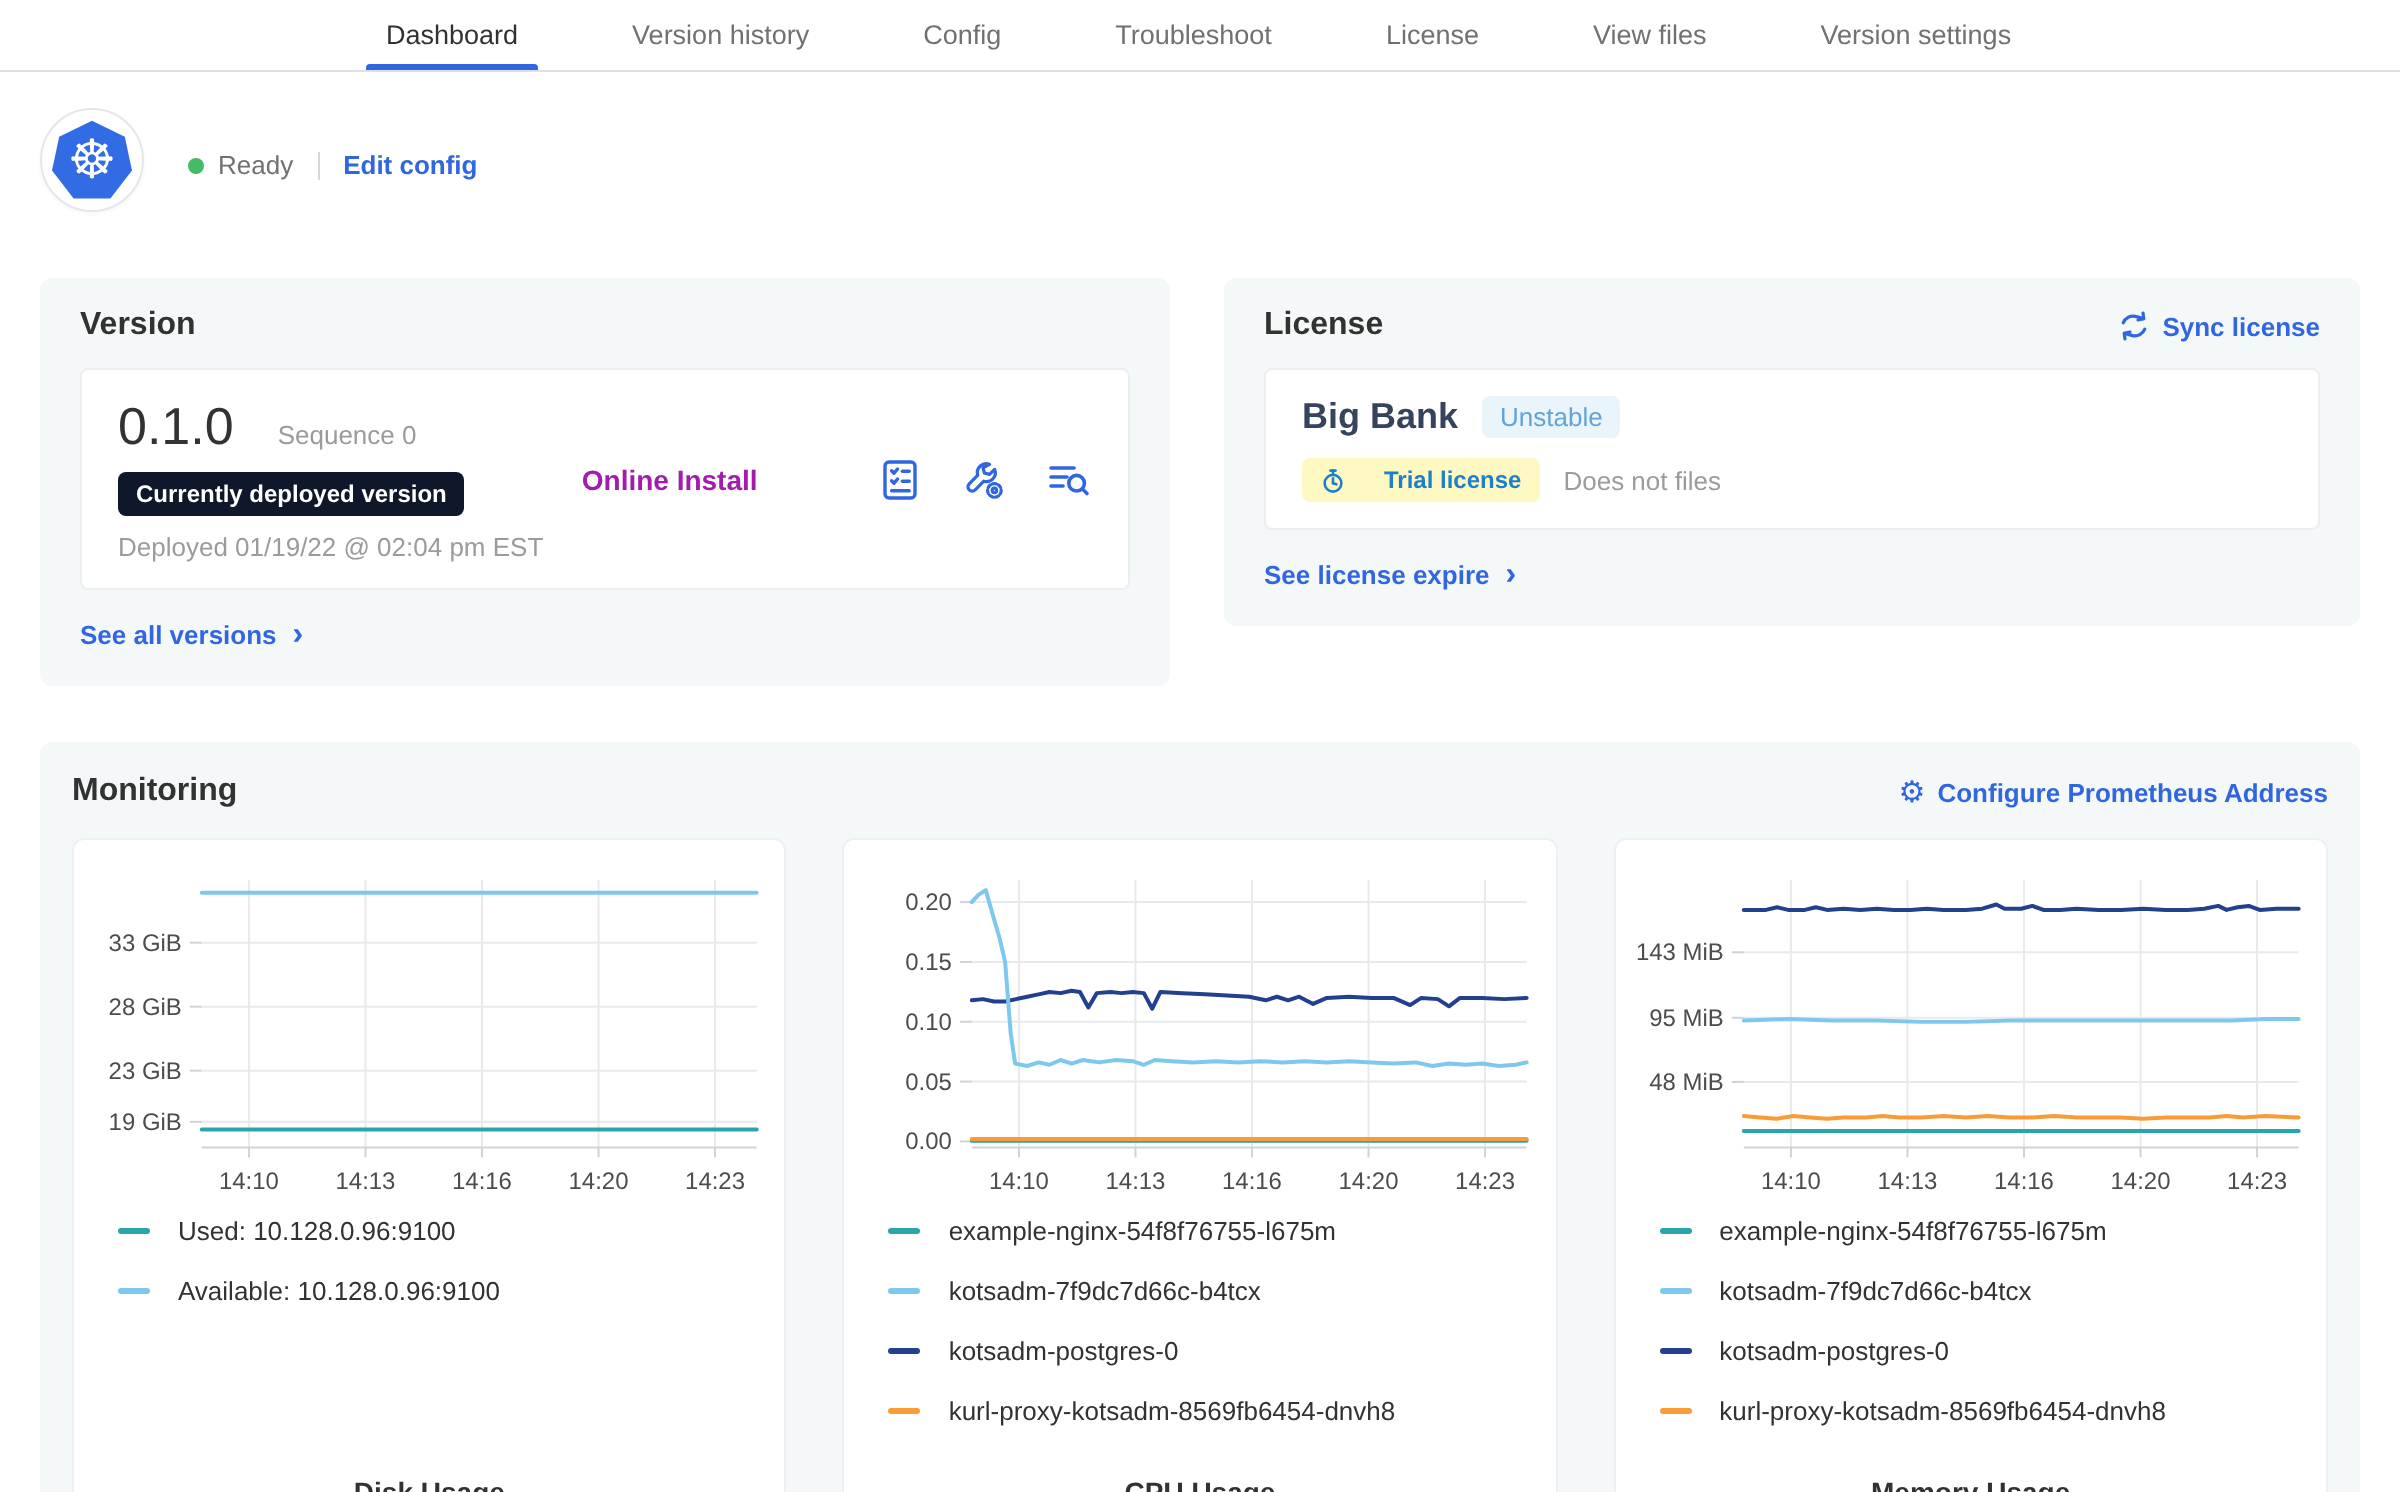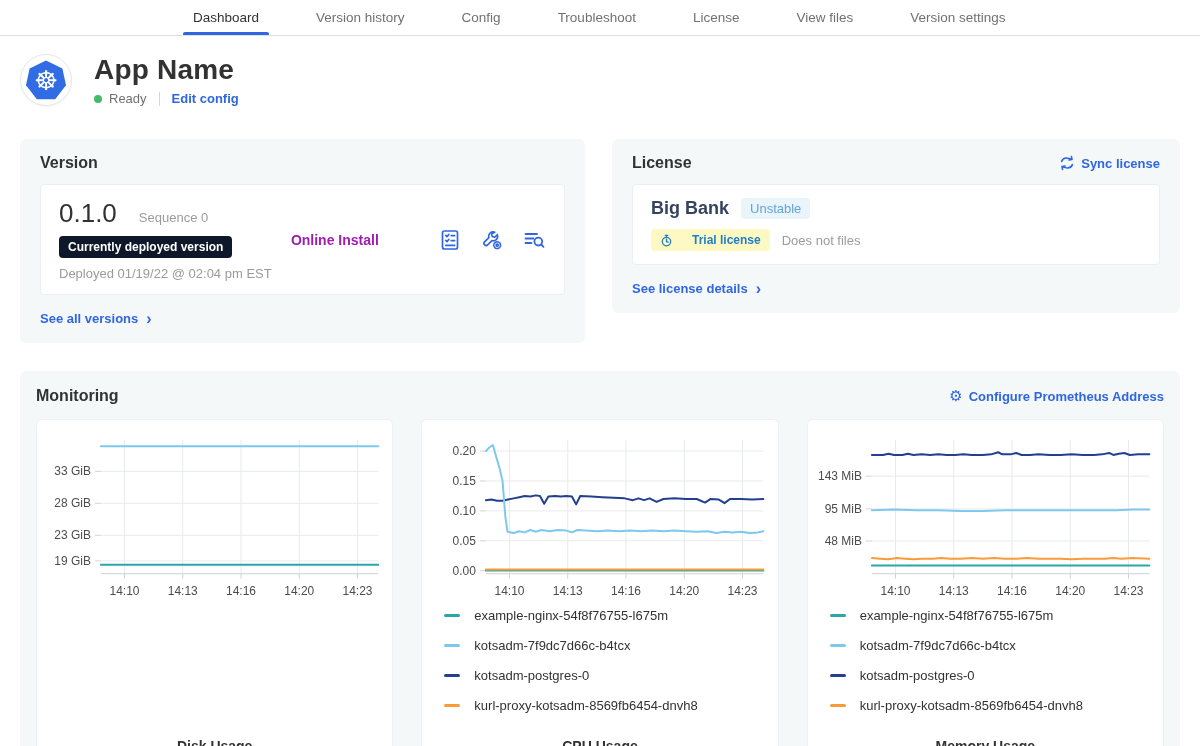--- a/index.html
+++ b/index.html
@@ -104,21 +104,20 @@
 
 <div class="main">
 
   <div class="app-header">
     <div class="avatar">
       <div class="heptagon">
         <span>☸</span>
       </div>
     </div>
     <div class="app-title-block">
-      <div class="app-name">App Name</div>
       <div class="status-row">
         <span class="dot"></span>
         <span class="status-text">Ready</span>
         <span class="vdivider"></span>
         <span class="link">Edit config</span>
       </div>
     </div>
   </div>
 
   <div class="cards-row">
@@ -205,21 +204,21 @@
               <line x1="7" y1="1.4" x2="7" y2="3.2"></line>
             </svg>
             <span>Trial license</span>
           </span>
           <span class="expiry">Does not files</span>
         </div>
       </div>
 
       <div class="see-link">
         <span class="link">
-          <span>See license details</span>
+          <span>See license expire</span>
           <span class="chev">›</span>
         </span>
       </div>
     </div>
   </div>
 
   <div class="monitoring">
     <div class="card-head">
       <div class="card-title">Monitoring</div>
       <span class="link">
@@ -254,20 +253,30 @@
             <line x1="56" y1="103.5311004784689" x2="334" y2="103.5311004784689" stroke="#e8eaec" stroke-width="1"></line>
             <line x1="50" y1="103.5311004784689" x2="56" y2="103.5311004784689" stroke="#cfd3d6" stroke-width="1"></line>
             <text x="46" y="107.5311004784689" text-anchor="end">23 GiB</text>
             <line x1="56" y1="129.17703349282294" x2="334" y2="129.17703349282294" stroke="#e8eaec" stroke-width="1"></line>
             <line x1="50" y1="129.17703349282294" x2="56" y2="129.17703349282294" stroke="#cfd3d6" stroke-width="1"></line>
             <text x="46" y="133.17703349282294" text-anchor="end">19 GiB</text>
             <line x1="56" y1="142" x2="334" y2="142" stroke="#cfd3d6" stroke-width="1"></line>
             <polyline points="56.0,133.0 334.0,133.0" fill="none" stroke="#2aa5a9" stroke-width="2" stroke-linejoin="round" stroke-linecap="round"></polyline>
             <polyline points="56.0,14.4 334.0,14.4" fill="none" stroke="#7ec8ee" stroke-width="2" stroke-linejoin="round" stroke-linecap="round"></polyline>
           </svg>
+          <div class="legend">
+            <div class="legend-item">
+              <span class="legend-swatch" style="background: rgb(42, 165, 169);"></span>
+              <span class="legend-label">Used: 10.128.0.96:9100</span>
+            </div>
+            <div class="legend-item">
+              <span class="legend-swatch" style="background: rgb(126, 200, 238);"></span>
+              <span class="legend-label">Available: 10.128.0.96:9100</span>
+            </div>
+          </div>
           <div class="chart-title">Disk Usage</div>
         </div>
         <div class="chart-card">
           <svg class="plot" viewBox="0 0 340 168">
             <line x1="79.63" y1="8" x2="79.63" y2="142" stroke="#e8eaec" stroke-width="1"></line>
             <line x1="79.63" y1="142" x2="79.63" y2="147" stroke="#cfd3d6" stroke-width="1"></line>
             <text x="79.63" y="163" text-anchor="middle">14:10</text>
             <line x1="138.01" y1="8" x2="138.01" y2="142" stroke="#e8eaec" stroke-width="1"></line>
             <line x1="138.01" y1="142" x2="138.01" y2="147" stroke="#cfd3d6" stroke-width="1"></line>
             <text x="138.01" y="163" text-anchor="middle">14:13</text>

